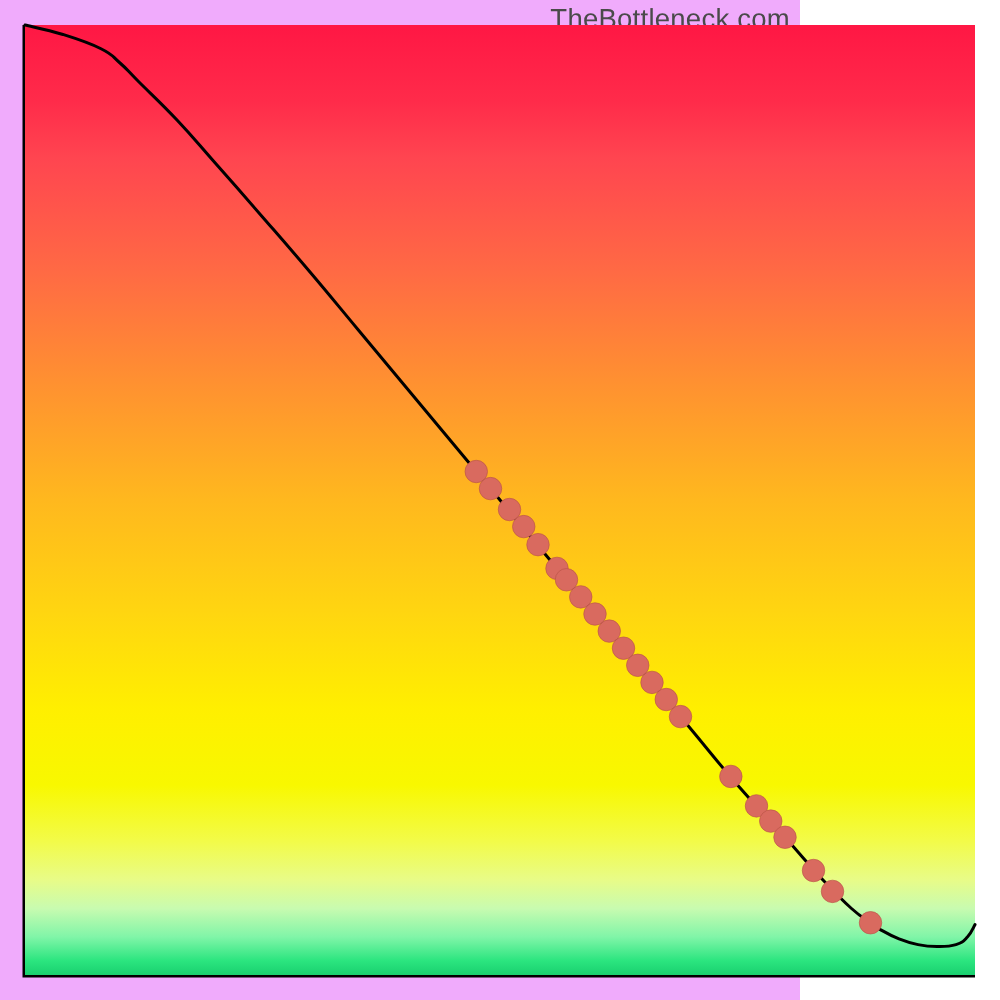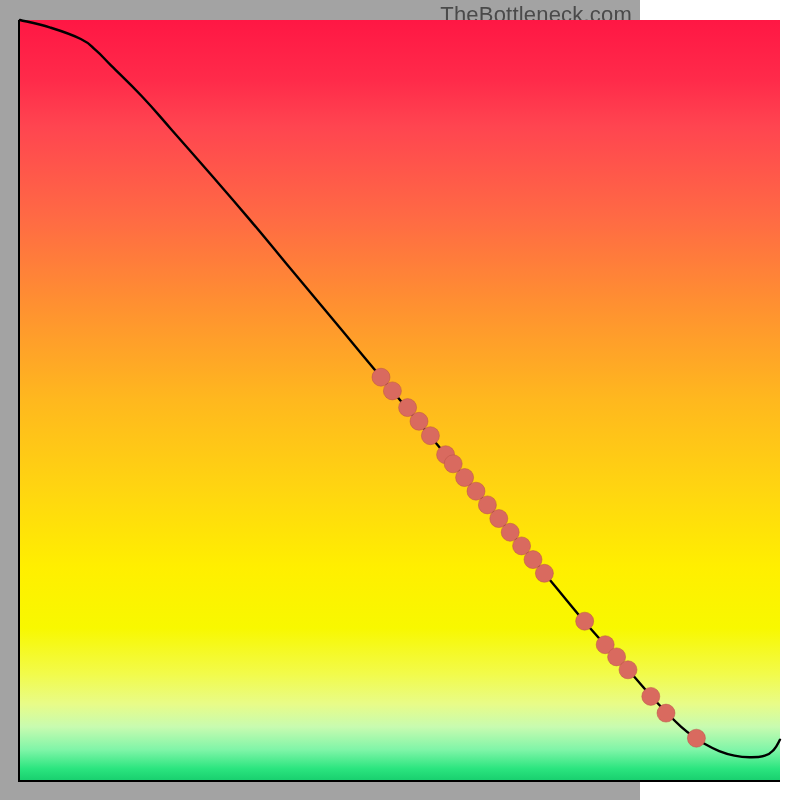--- a/index.html
+++ b/index.html
@@ -7,21 +7,21 @@
     padding: 0;
     width: 800px;
     height: 800px;
     overflow: hidden;
     font-family: Arial, Helvetica, sans-serif;
   }
   .chart-container {
     position: relative;
     width: 640px;
     height: 800px;
-    background: #a3a3a3;
+    background: #f0abfc;
   }
   .plot-area {
     position: absolute;
     left: 20px;
     top: 20px;
     width: 760px;
     height: 760px;
     background: linear-gradient(to bottom,
       #ff1744 0%,
       #ff2b4a 8%,

